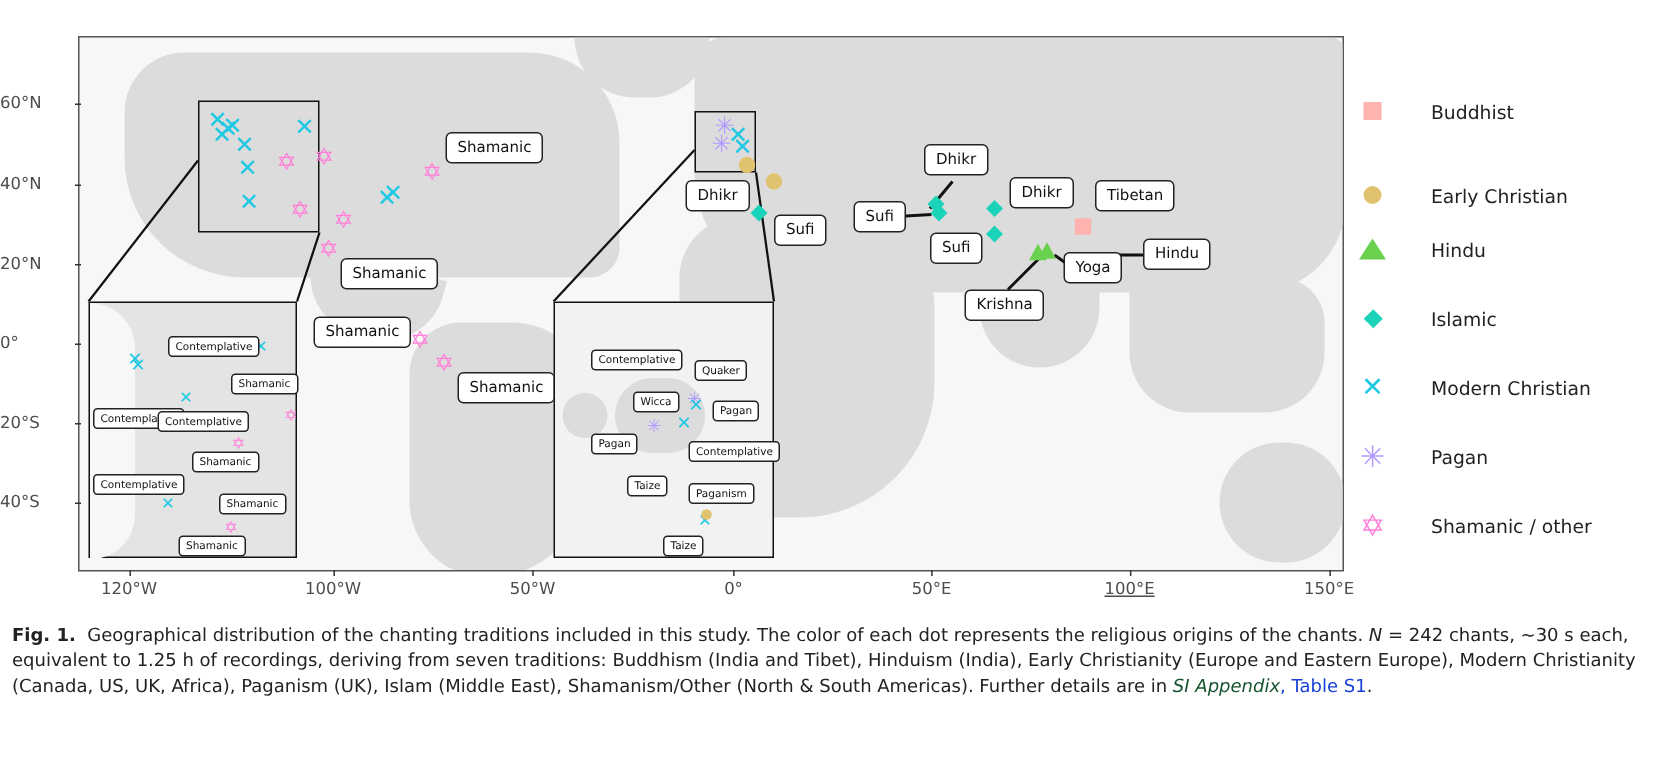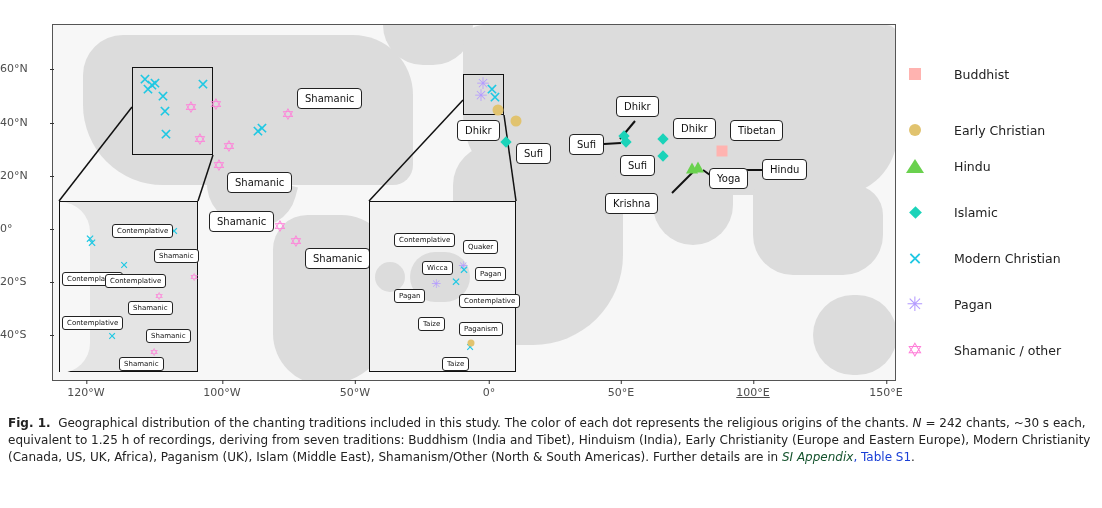--- a/index.html
+++ b/index.html
@@ -120,21 +120,21 @@
 <div class="lbl" style="left:305px;top:248px;">Shamanic</div>
 <div class="lbl" style="left:457px;top:120px;">Dhikr</div>
 <div class="lbl" style="left:516px;top:143px;">Sufi</div>
 <div class="lbl" style="left:616px;top:96px;">Dhikr</div>
 <div class="lbl" style="left:569px;top:134px;">Sufi</div>
 <div class="lbl" style="left:620px;top:155px;">Sufi</div>
 <div class="lbl" style="left:673px;top:118px;">Dhikr</div>
 <div class="lbl" style="left:730px;top:120px;">Tibetan</div>
 <div class="lbl" style="left:762px;top:159px;">Hindu</div>
 <div class="lbl" style="left:709px;top:168px;">Yoga</div>
-<div class="lbl" style="left:605px;top:193px;">Krishna</div>
+<div class="lbl" style="left:643px;top:193px;">Krishna</div>
 
 <div class="inset" style="left:59px;top:201px;width:139px;height:171px;">
   <div style="position:absolute;left:0;top:0;width:30px;height:171px;background:#f7f7f7;border-radius:0 40px 40px 0;"></div>
   <span class="mk x" style="left:30px;top:37px;font-size:12px;">✕</span>
   <span class="mk x" style="left:32px;top:41px;font-size:12px;">✕</span>
   <span class="mk x" style="left:64px;top:63px;font-size:11px;">✕</span>
   <span class="mk x" style="left:114px;top:29px;font-size:11px;">✕</span>
   <span class="mk x" style="left:52px;top:134px;font-size:11px;">✕</span>
   <span class="mk star" style="left:134px;top:75px;font-size:11px;">✡</span>
   <span class="mk star" style="left:99px;top:94px;font-size:11px;">✡</span>

